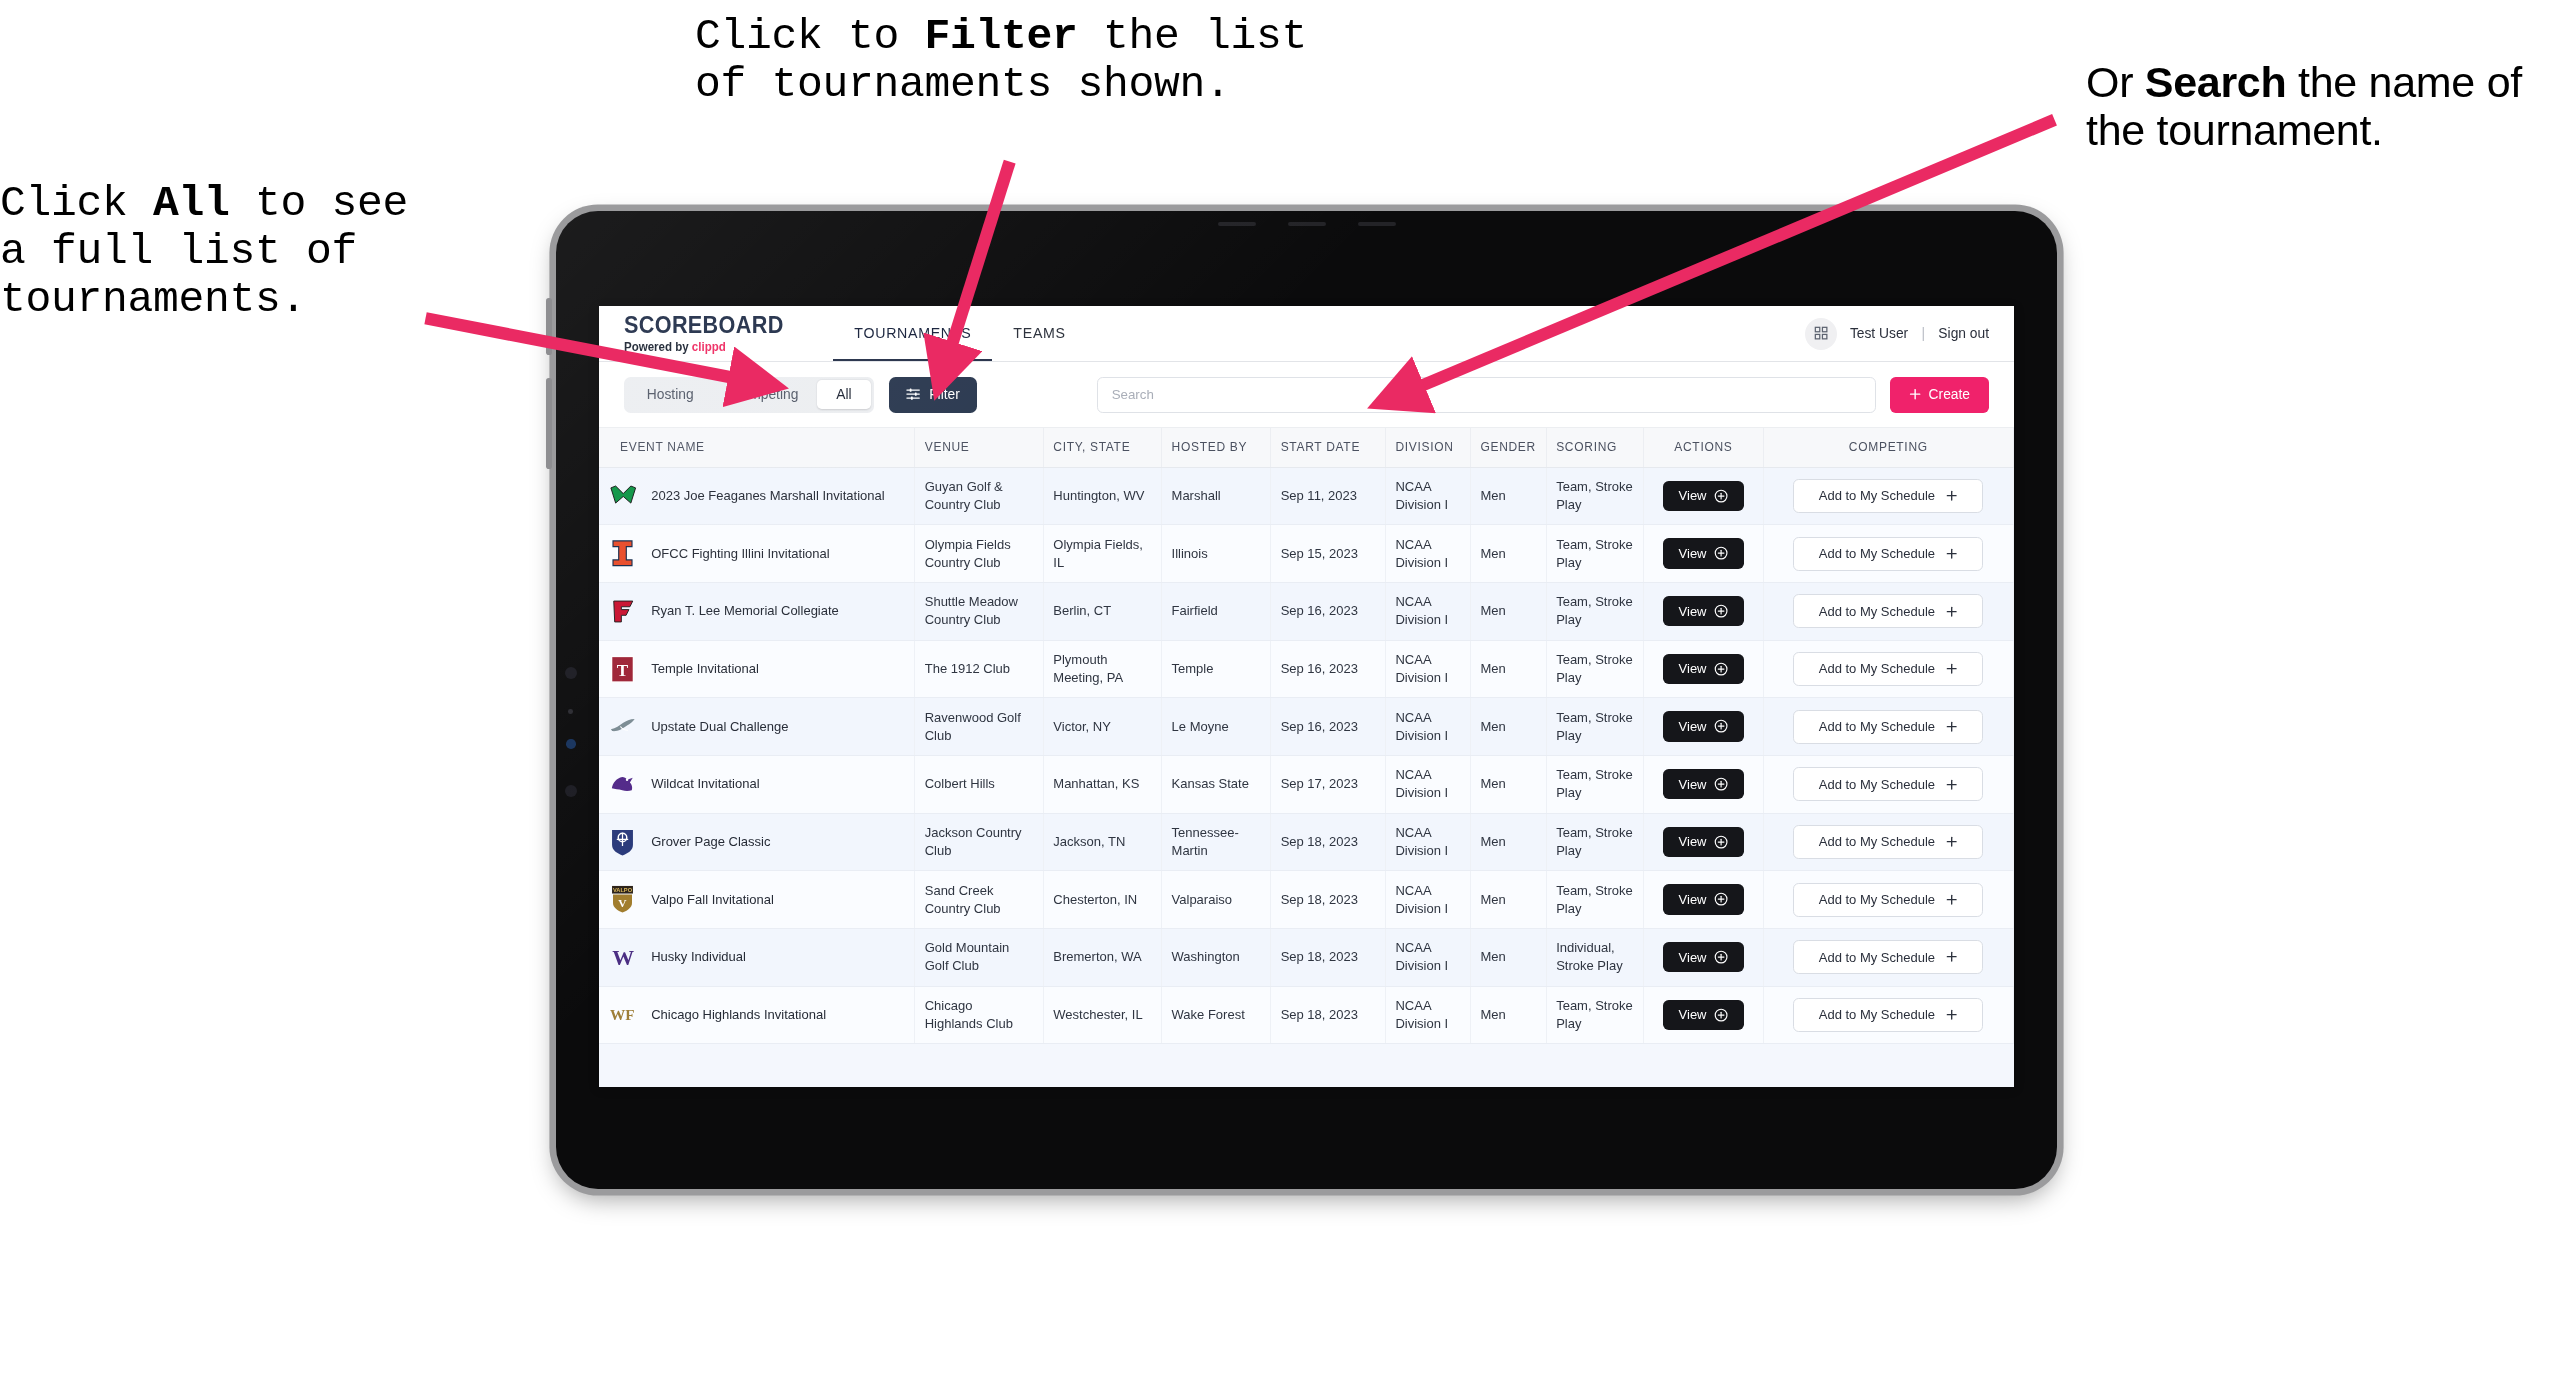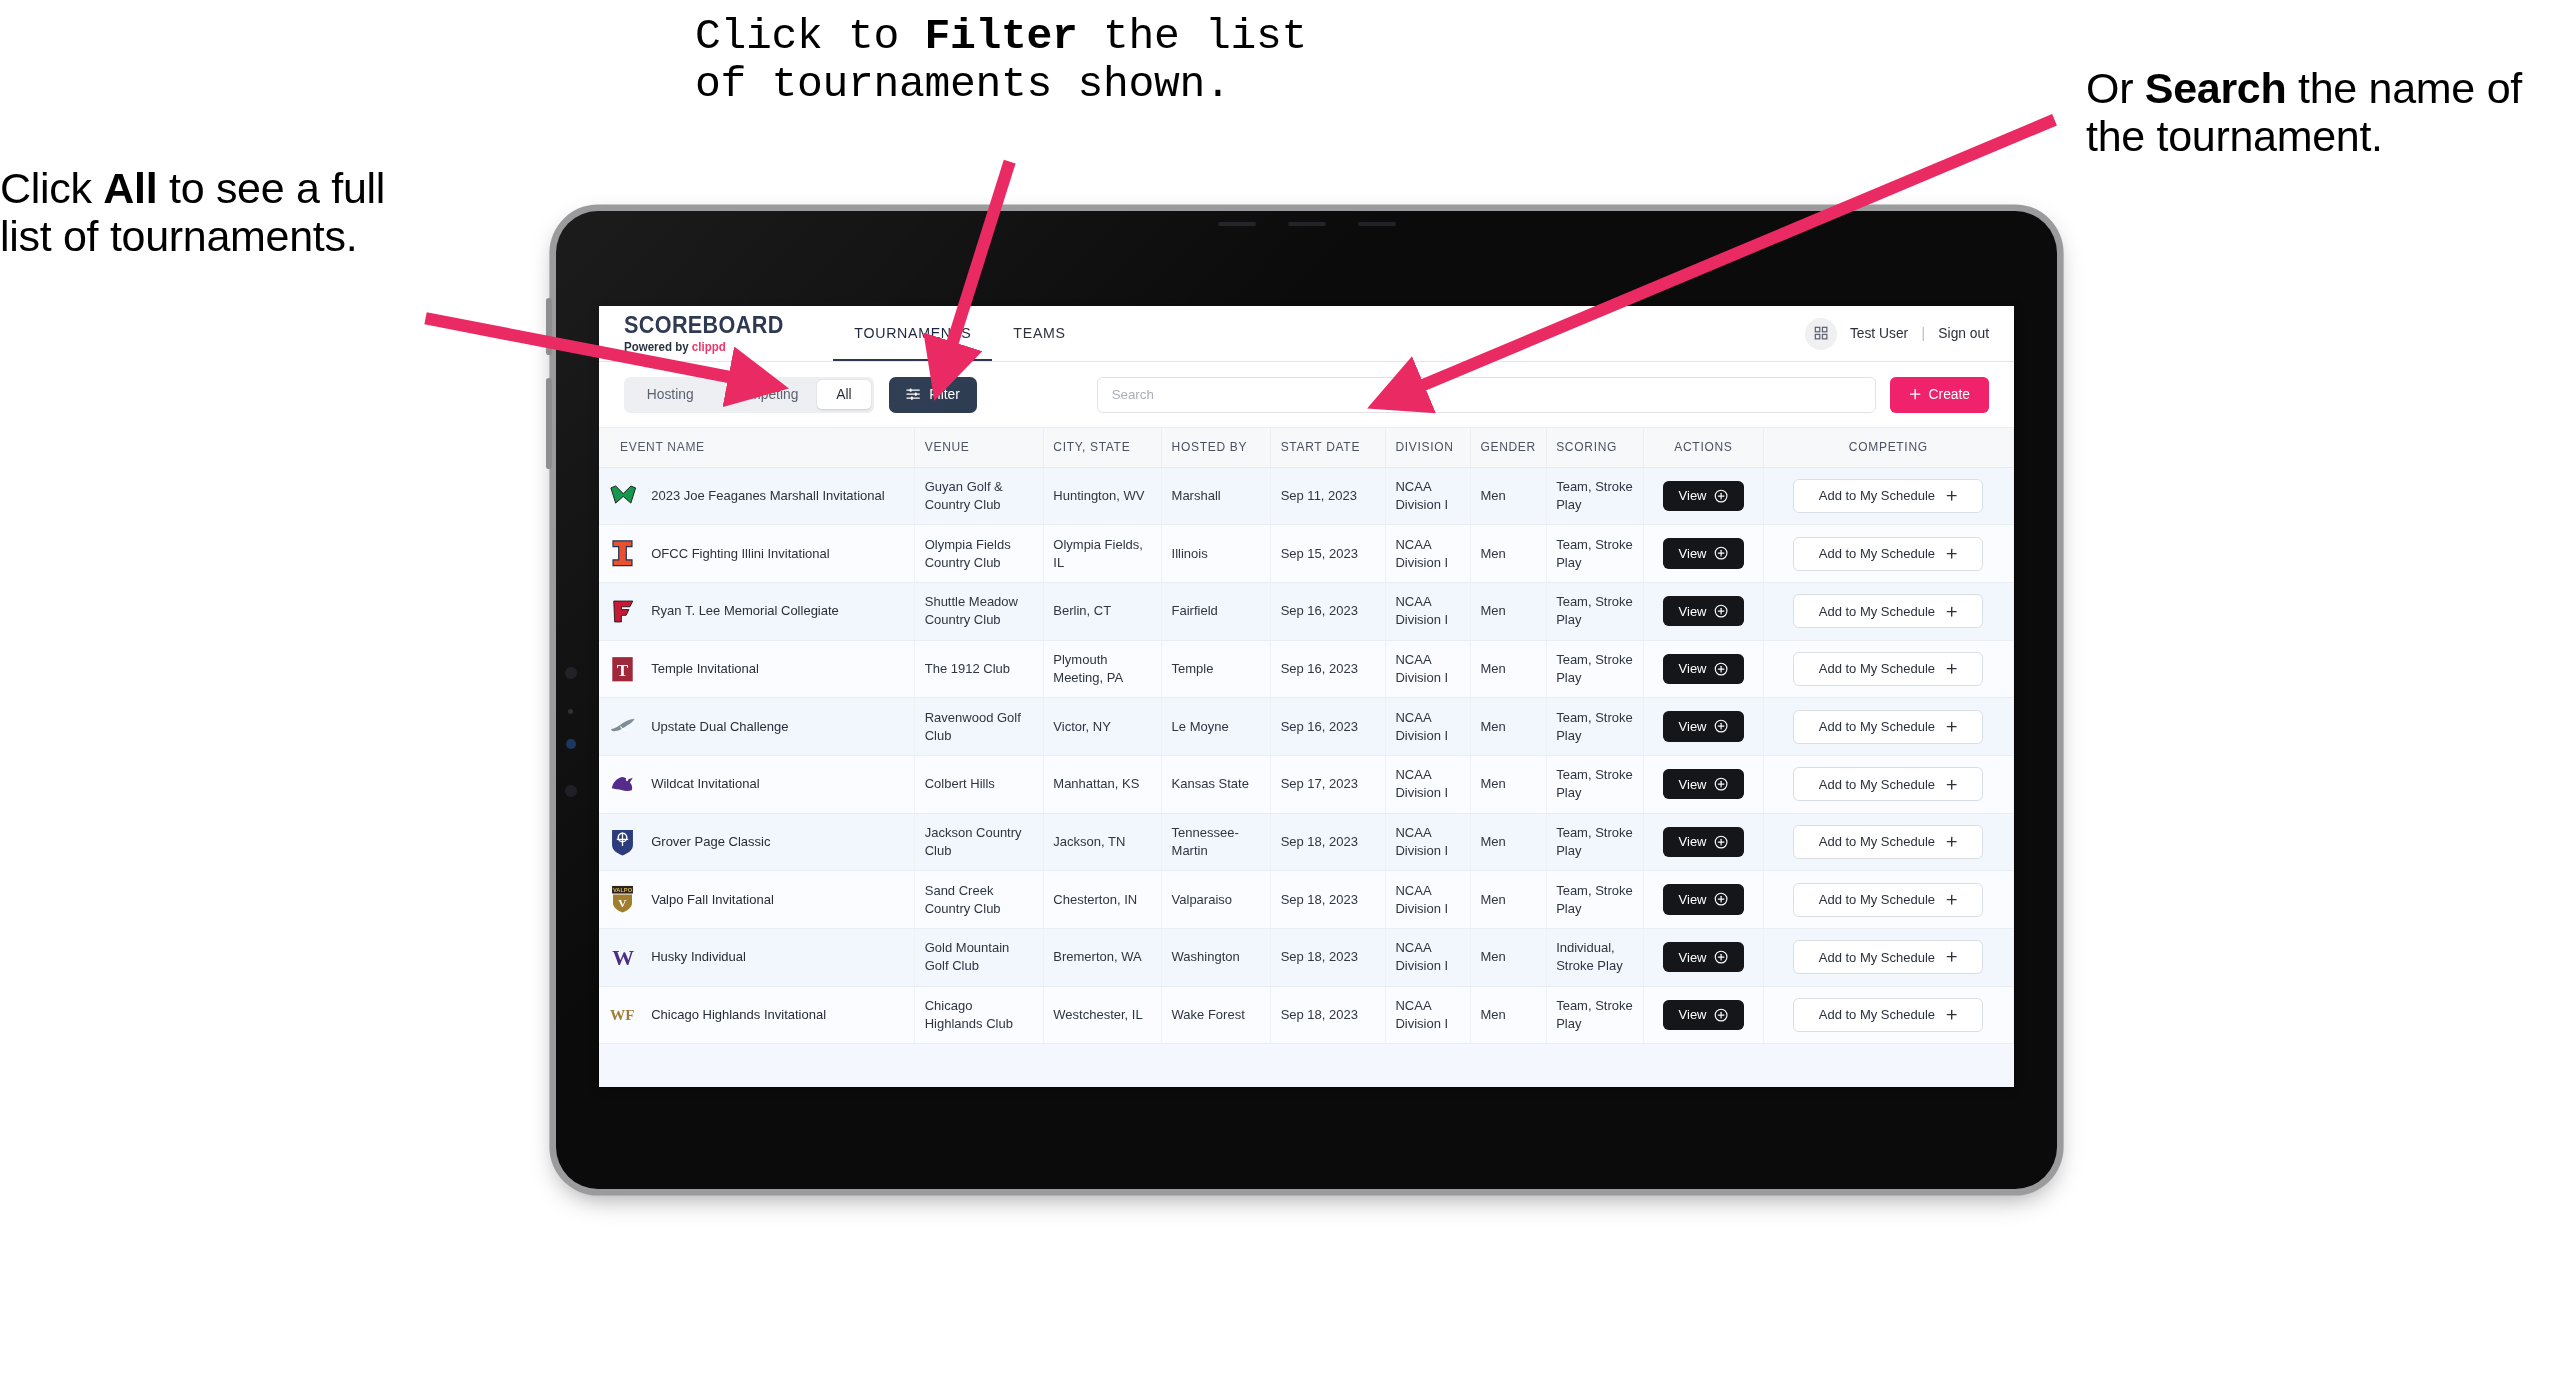--- a/index.html
+++ b/index.html
@@ -15,23 +15,23 @@
   .callout{
     position:absolute;
     font-family:"Liberation Sans",sans-serif;
     font-size:43px;
     line-height:1.12;
     color:#000000;
     font-weight:400;
     letter-spacing:-0.3px;
   }
   .callout b{font-weight:700;}
-  #callout-all{left:0px;top:164px;width:446px;}
+  #callout-all{left:0px;top:180px;width:446px;font-family:Liberation Mono, monospace;}
   #callout-filter{left:695px;top:13.3px;width:665px;font-family:Liberation Mono, monospace;}
-  #callout-search{left:2086px;top:64px;width:446px;}
+  #callout-search{left:2086px;top:58px;width:446px;}
 
   .arrow-layer{position:absolute;left:0;top:0;width:2576px;height:1386px;pointer-events:none;}
 
   
   .tablet{
     position:absolute;
     left:556px;top:211px;
     width:1501px;height:978px;
     background:#0b0b0c;
     border-radius:42px;

